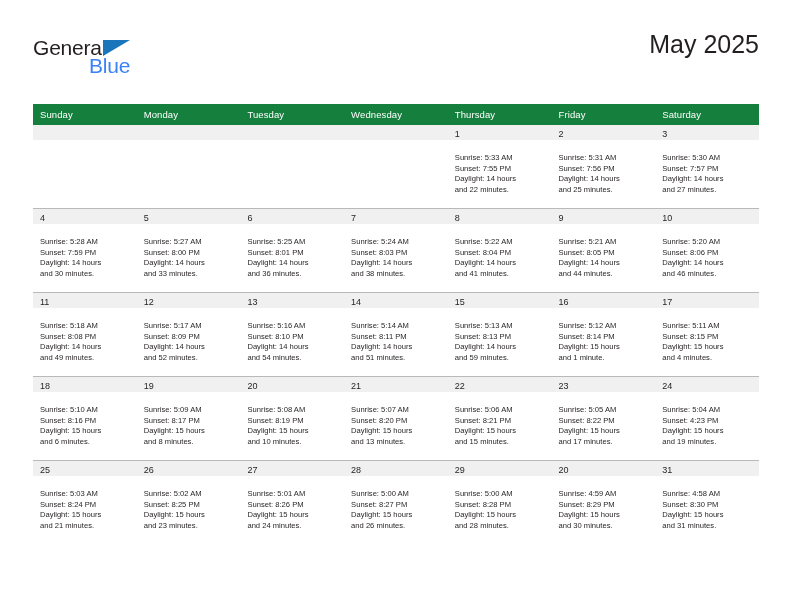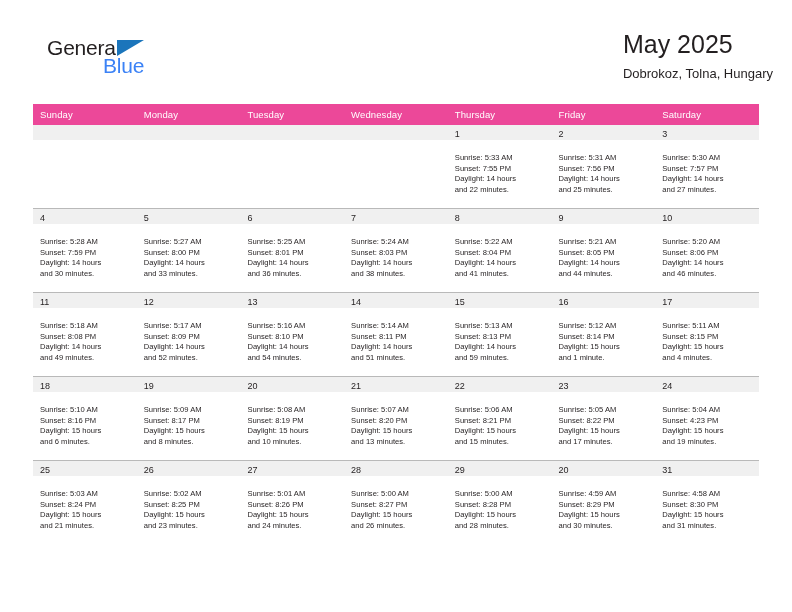--- a/index.html
+++ b/index.html
@@ -17,21 +17,21 @@
     position: relative;
     width: 792px;
     height: 612px;
     box-sizing: border-box;
     padding: 0;
   }
 
   
   .top-bar {
     position: absolute;
-    left: 47px;
+    left: 33px;
     top: 28px;
     width: 726px;
     height: 72px;
   }
   .logo {
     position: absolute;
     left: 0;
     top: 8px;
     width: 180px;
     height: 48px;
@@ -60,21 +60,21 @@
     top: 18px;
     font-size: 21px;
     letter-spacing: -0.2px;
     color: #3b82f6;
     font-family: "Liberation Sans", sans-serif;
   }
   .title-block {
     position: absolute;
     right: 0;
     top: 0;
-    text-align: left;
+    text-align: right;
   }
   .cal-title {
     font-size: 25px;
     color: #231f20;
     line-height: 32px;
     white-space: nowrap;
   }
   .cal-subtitle {
     font-size: 13px;
     color: #231f20;
@@ -86,21 +86,21 @@
   
   .calendar {
     position: absolute;
     left: 33px;
     top: 104px;
     width: 726px;
     border-collapse: collapse;
     table-layout: fixed;
   }
   .calendar th {
-    background: #ec4899;
+    background: #15803d;
     color: #ffffff;
     font-size: 9.5px;
     font-weight: normal;
     text-align: left;
     padding: 5px 0 5px 7px;
     height: 11px;
     letter-spacing: 0.1px;
   }
   .calendar td {
     vertical-align: top;
@@ -142,21 +142,20 @@
   <div class="top-bar">
 
     <div class="logo">
       <span class="logo-general">General</span>
       <span class="logo-triangle"></span>
       <span class="logo-blue">Blue</span>
     </div>
 
     <div class="title-block">
       <div class="cal-title">May 2025</div>
-      <div class="cal-subtitle">Dobrokoz, Tolna, Hungary</div>
     </div>
 
   </div>
 
   <table class="calendar">
     <thead>
       <tr>
         <th>Sunday</th>
         <th>Monday</th>
         <th>Tuesday</th>

